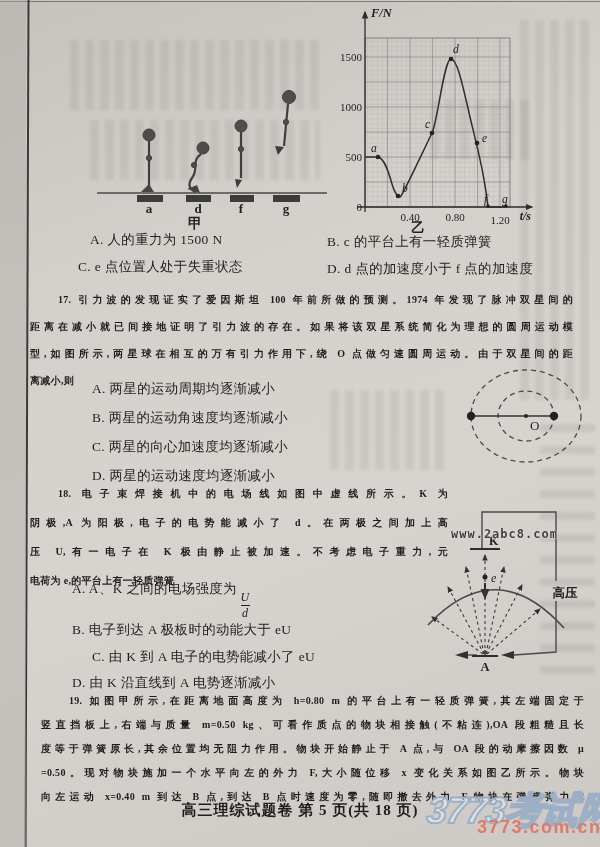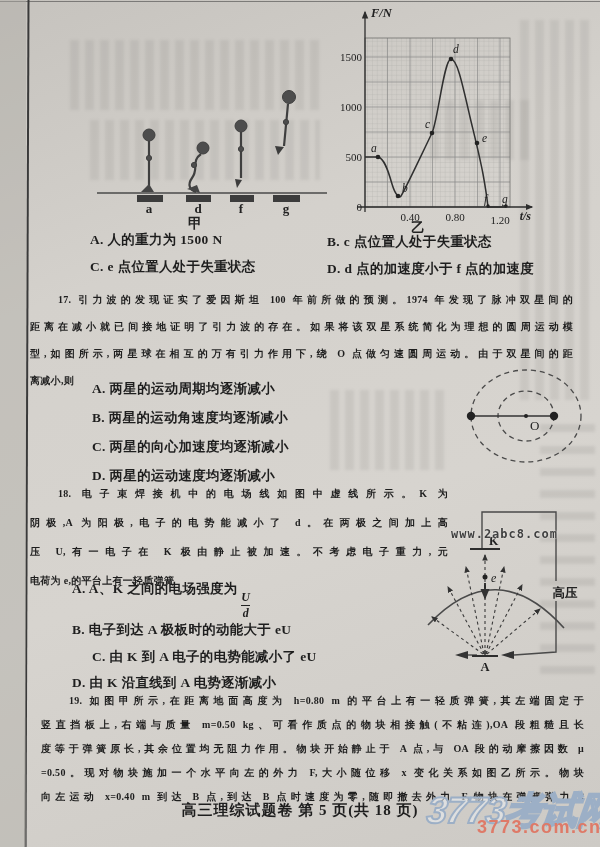--- a/index.html
+++ b/index.html
@@ -3,21 +3,21 @@
 <meta charset="utf-8">
 <style>
   html,body{margin:0;padding:0;}
   body{
     width:600px;height:847px;position:relative;overflow:hidden;
     background:linear-gradient(160deg,#c6c3be 0%,#d4d1cc 30%,#d7d4cf 60%,#cdcac5 100%);
     font-family:"Liberation Serif","DejaVu Serif",serif;
     color:#1e1e1e;
   }
   .abs{position:absolute;}
-  .txt{font-size:13.4px;font-weight:700;letter-spacing:.4px;white-space:nowrap;}
+  .txt{font-size:13.4px;font-weight:400;letter-spacing:.4px;white-space:nowrap;}
   .para{font-size:10px;font-weight:600;letter-spacing:.3px;
         text-align:justify;text-justify:inter-character;}
   .para .pline{text-align:justify;text-align-last:justify;}
   .para .pline.short{text-align-last:left;}
   .indent{text-indent:28px;}
   .optlist div{margin-bottom:13px;}
   .frac{display:inline-flex;flex-direction:column;align-items:center;
         vertical-align:-8px;font-size:12px;line-height:1.05;font-style:italic;}
   .frac .fbar{height:1.2px;background:#222;width:100%;margin:1px 0;}
   .bleed{pointer-events:none;opacity:.14;filter:blur(1.6px);
@@ -141,22 +141,22 @@
   <text x="64" y="190" font-size="11.5" font-style="italic" fill="#222">b</text>
   <text x="87" y="126" font-size="11.5" font-style="italic" fill="#222">c</text>
   <text x="115" y="51" font-size="11.5" font-style="italic" fill="#222">d</text>
   <text x="144" y="140" font-size="11.5" font-style="italic" fill="#222">e</text>
   <text x="146" y="201" font-size="11.5" font-style="italic" fill="#222">f</text>
   <text x="164" y="201" font-size="11.5" font-style="italic" fill="#222">g</text>
   <text x="80" y="230" font-size="13.5" font-weight="bold" text-anchor="middle" fill="#222">乙</text>
 </svg>
 
 <div class="abs txt" style="left:90px;top:231px;">A. 人的重力为 1500 N</div>
-<div class="abs txt" style="left:327px;top:233px;">B. c 点位置人处于失重状态</div>
-<div class="abs txt" style="left:90px;top:258px;">C. e 点位置人处于失重状态</div>
+<div class="abs txt" style="left:327px;top:233px;">B. c 的平台上有一轻质弹簧</div>
+<div class="abs txt" style="left:78px;top:258px;">C. e 点位置人处于失重状态</div>
 <div class="abs txt" style="left:327px;top:260px;">D. d 点的加速度小于 f 点的加速度</div>
 
 <div class="abs para" style="left:30px;top:286px;width:543px;line-height:27px;">
   <div class="pline indent">17. 引力波的发现证实了爱因斯坦 100 年前所做的预测。1974 年发现了脉冲双星间的</div>
   <div class="pline">距离在减小就已间接地证明了引力波的存在。如果将该双星系统简化为理想的圆周运动模</div>
   <div class="pline">型,如图所示,两星球在相互的万有引力作用下,绕 O 点做匀速圆周运动。由于双星间的距</div>
   <div class="pline short">离减小,则</div>
 </div>
 
 <div class="abs optlist txt" style="left:72px;top:381px;line-height:16px;margin-left:20px;">

